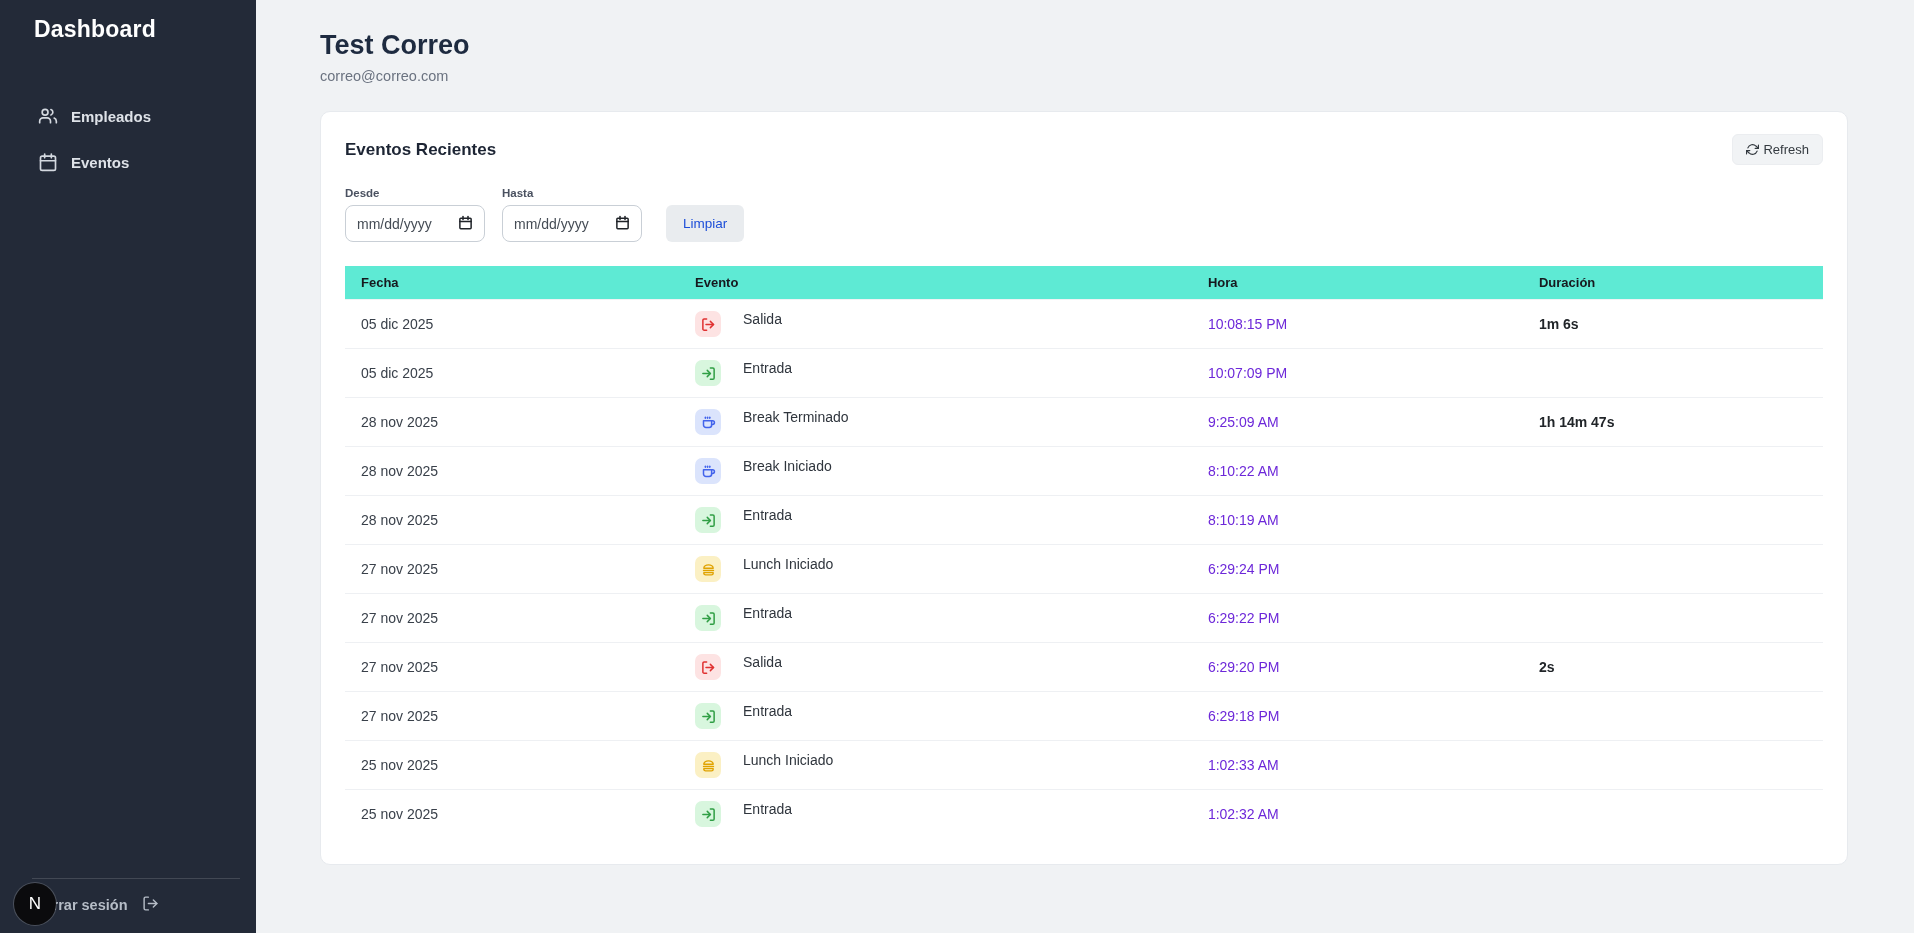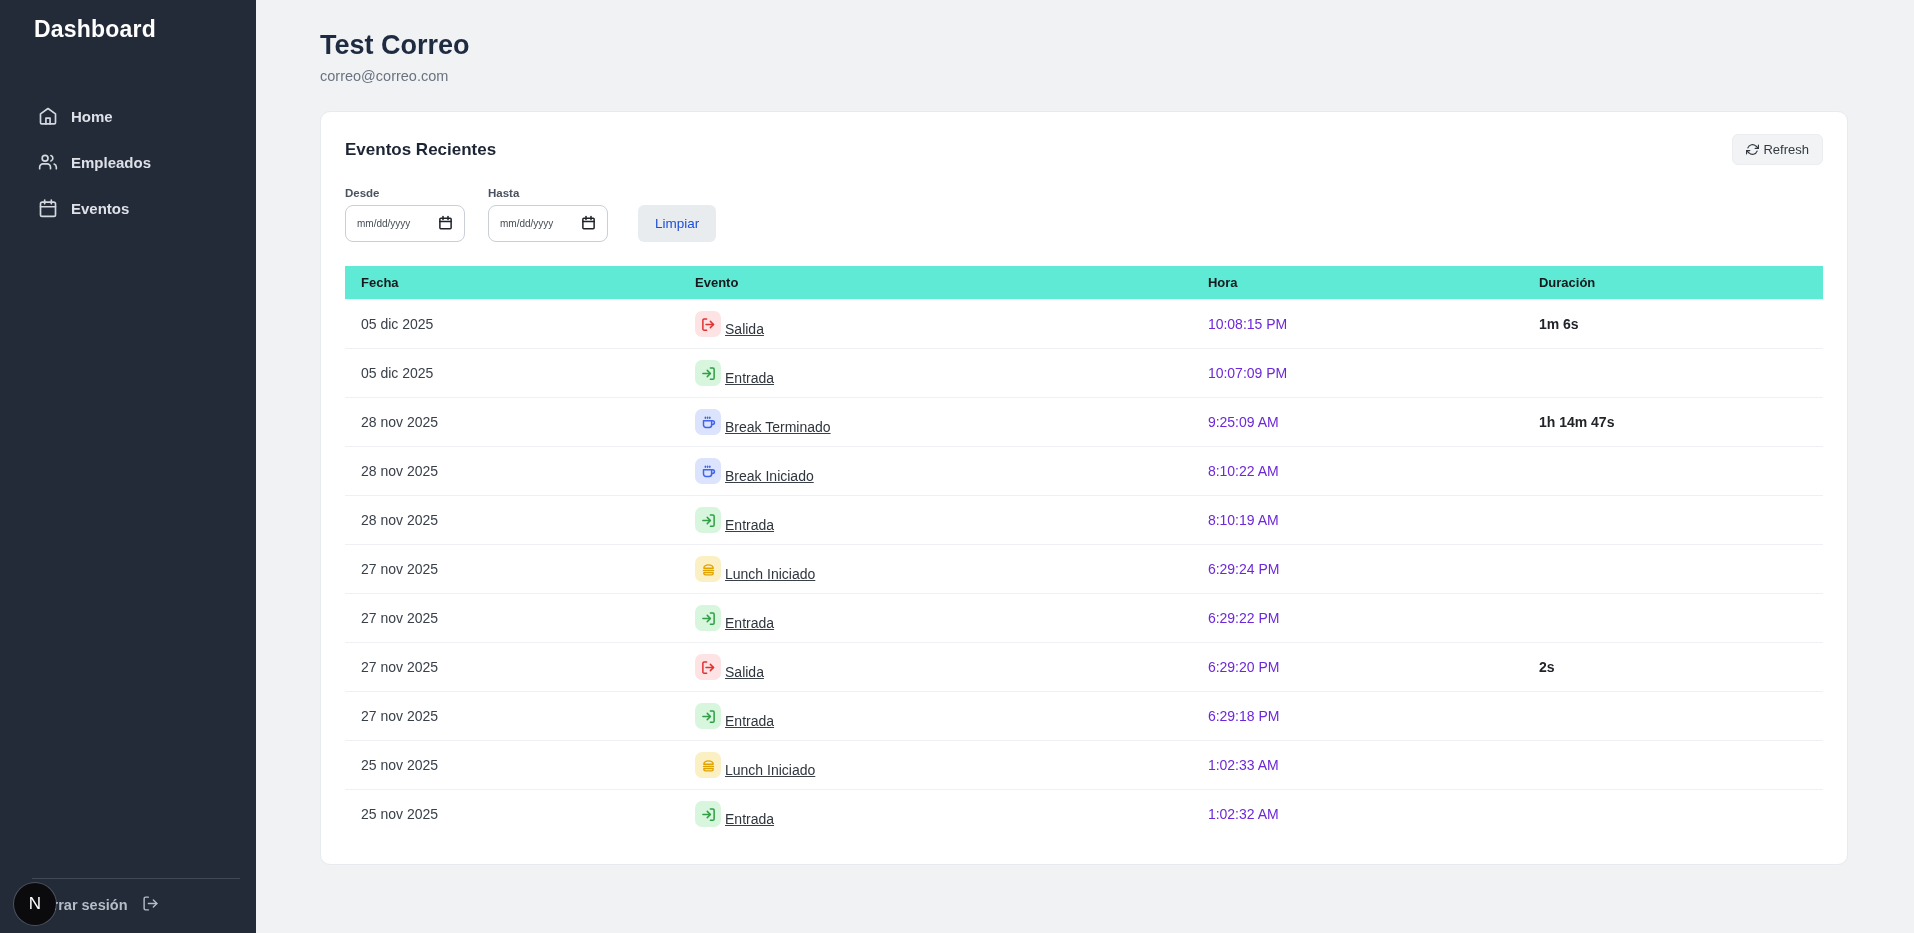--- a/index.html
+++ b/index.html
@@ -33,64 +33,55 @@
 
   .card { margin-top:27px; background:#ffffff; border:1px solid #e7eaee; border-radius:10px;
           padding:22px 24px 26px 24px; }
   .card-head { display:flex; align-items:center; justify-content:space-between; }
   .card-title { font-size:17px; font-weight:700; color:#1d2534; }
   .refresh-btn { display:inline-flex; align-items:center; gap:4px; background:#f1f3f5;
                  border:1px solid #ebedf0; border-radius:6px; padding:7px 13px;
                  font-size:13px; color:#343a40; font-family:inherit; cursor:pointer; }
   .refresh-btn svg { width:13px; height:13px; stroke:#343a40; }
 
-  .filters { margin-top:22px; display:flex; align-items:flex-end; gap:23px; }
+  .filters { margin-top:22px; display:flex; align-items:flex-end; gap:17px; }
   .filter-label { display:block; font-size:11.5px; font-weight:600; color:#4a5160; margin-bottom:6px; }
-  .date-input { width:120px; height:37px; background:#fff; border:1px solid #c9cfd6; border-radius:8px;
+  .date-input { width:140px; height:37px; background:#fff; border:1px solid #c9cfd6; border-radius:8px;
                 padding:0 11px; display:flex; align-items:center; justify-content:space-between;
-                font-size:10px; color:#454c55; cursor:text;text-align:center; }
+                font-size:14px; color:#454c55; cursor:text;text-align:center; }
   .date-input .cal svg { width:15px; height:15px; stroke:#1f2328; stroke-width:2.4; }
   .limpiar-btn { height:37px; padding:0 17px; margin-left:7px; background:#e9ecef; border:none;
                  border-radius:6px; font-size:13.5px; color:#1d4ed8; font-family:inherit; cursor:pointer; }
 
   table { margin-top:24px; width:100%; border-collapse:collapse; }
   col.c-fecha{width:22.6%} col.c-evento{width:34.7%} col.c-hora{width:22.4%} col.c-dur{width:20.3%}
   thead tr { background:#5eead4; }
   th { text-align:left; font-size:13px; font-weight:700; color:#16191e; padding:9px 16px; }
   tbody td { padding:11px 16px; font-size:14px; color:#39404a; border-top:1px solid #eef0f3; }
   tbody tr:first-child td { border-top:1px solid #f1f3f5; }
   td.td-hora { color:#6d28d9; }
   td.td-dur { font-weight:700; color:#212529; }
-  .evento-cell { display:flex; align-items:flex-end; gap:4px;text-decoration:underline; }
+  .evento-cell { display:flex; align-items:flex-start; gap:22px; }
   .badge { width:26px; height:26px; border-radius:7px; display:inline-flex;
            align-items:center; justify-content:center; }
   .badge svg { width:15px; height:15px; stroke:currentColor; }
   .badge.salida  { background:#fde3e3; color:#e03131; }
   .badge.entrada { background:#d8f6de; color:#2f9e44; }
   .badge.break   { background:#dbe4fc; color:#4263eb; }
   .badge.lunch   { background:#fbf0c4; color:#e0a200; }
   .event-label { color:#2f353d; }
 </style>
 </head>
 <body>
 
 <div class="app">
 
   <aside class="sidebar">
     <div class="sidebar-title">Dashboard</div>
     <nav class="nav">
-      <div class="nav-item">
-        <span class="nav-icon">
-          <svg viewBox="0 0 24 24" fill="none" stroke-width="2" stroke-linecap="round" stroke-linejoin="round">
-              <path d="M3 9.5 12 3l9 6.5V20a1.5 1.5 0 0 1-1.5 1.5h-15A1.5 1.5 0 0 1 3 20Z"></path>
-              <path d="M9.5 21.5v-7h5v7"></path>
-            </svg>
-        </span>
-        <span>Home</span>
-      </div>
       <div class="nav-item">
         <span class="nav-icon">
           <svg viewBox="0 0 24 24" fill="none" stroke-width="2" stroke-linecap="round" stroke-linejoin="round">
               <path d="M15 20v-1.8a4 4 0 0 0-4-4H6a4 4 0 0 0-4 4V20"></path>
               <circle cx="8.5" cy="7.5" r="3.5"></circle>
               <path d="M22 20v-1.8a4 4 0 0 0-2.6-3.74"></path>
               <path d="M15.5 4.2a3.5 3.5 0 0 1 0 6.6"></path>
             </svg>
         </span>
         <span>Empleados</span>

